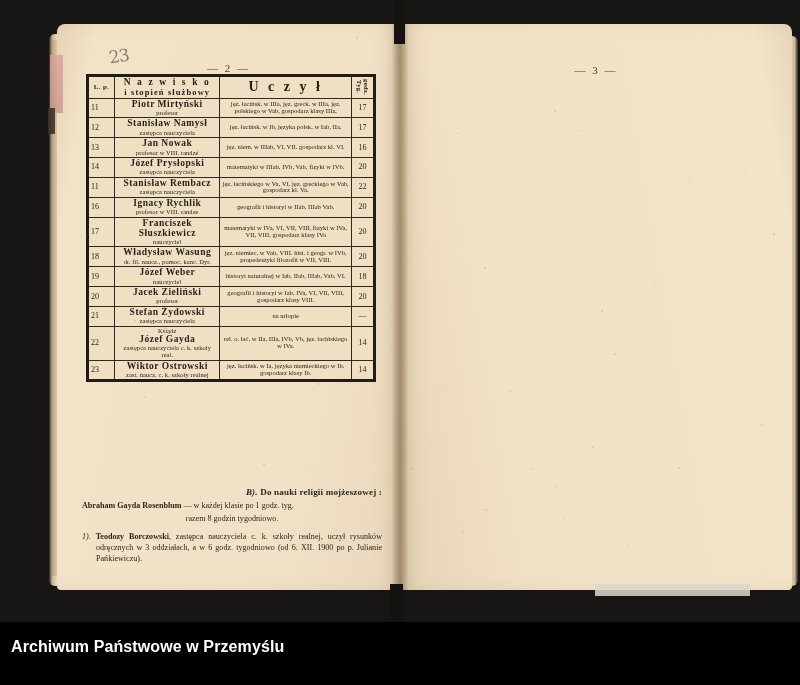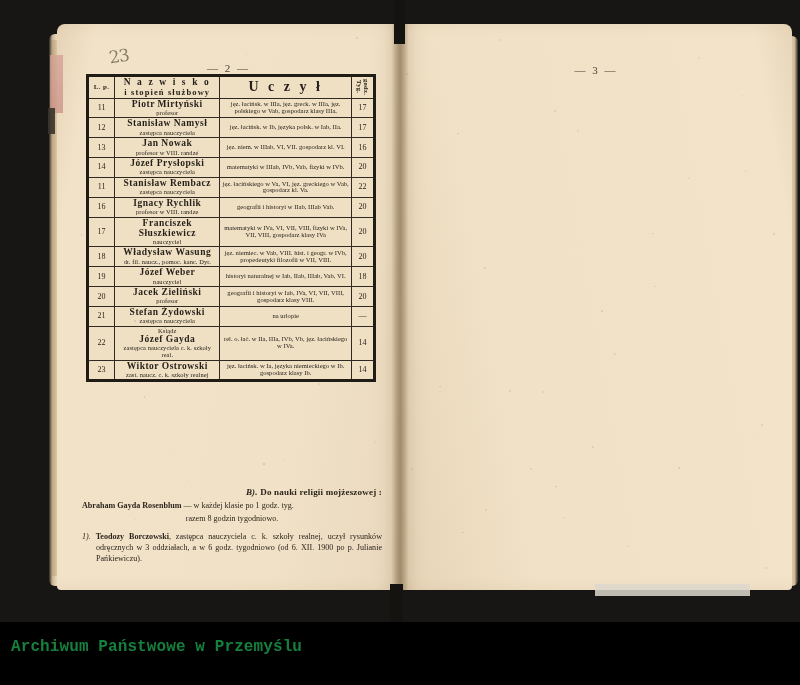--- a/index.html
+++ b/index.html
@@ -109,21 +109,21 @@
   table.roster{border:3px solid #201c16;}
   th.h-lp{width:21px;font-size:7px;letter-spacing:.4px;}
   th.h-name{width:100px;font-size:9.5px;letter-spacing:2.1px;line-height:1.35;margin-top:29px;}
   th.h-name .sub{font-size:8.5px;letter-spacing:1.1px;display:block;}
   th.h-taught{width:126px;font-size:14px;letter-spacing:3px;}
   th.h-hrs{width:17px;font-size:6.5px;}
   th.h-hrs span{
     display:block;writing-mode:vertical-rl;transform:rotate(180deg);
     margin:0 auto;line-height:1.15;letter-spacing:.3px;
   }
-  td.c-lp{text-align:center;font-size:8px;margin-top:44px;}
+  td.c-lp{text-align:left;font-size:8px;margin-top:44px;}
   td.c-name{text-align:center;font-size:9.5px;font-weight:bold;letter-spacing:.5px;}
   td.c-name .rank{
     display:block;font-weight:normal;font-size:6.4px;letter-spacing:.1px;
     margin-top:.5px;
   }
   td.c-name .pre{
     display:block;font-weight:normal;font-size:6.4px;letter-spacing:.1px;
     margin-bottom:.5px;
   }
   td.c-taught{text-align:center;font-size:6.6px;letter-spacing:0;line-height:1.22;}
@@ -148,22 +148,22 @@
   .spacer{height:6px;}
   b.nm{font-weight:bold;}
 
   
   #wm{
     position:absolute;left:0;top:622px;width:800px;height:63px;
     background:#000;
   }
   #wm-text{
     position:absolute;left:11px;top:638px;
-    font-family:Liberation Mono, monospace;
-    font-size:16px;font-weight:bold;color:#15803d;letter-spacing:.1px;
+    font-family:Liberation Sans, sans-serif;
+    font-size:16px;font-weight:bold;color:#ffffff;letter-spacing:.1px;
   }
 </style>
 </head>
 <body>
 
 <div id="book">
 
   <div id="edge-left"></div>
   <div id="edge-left2"></div>
   <div id="edge-right"></div>

